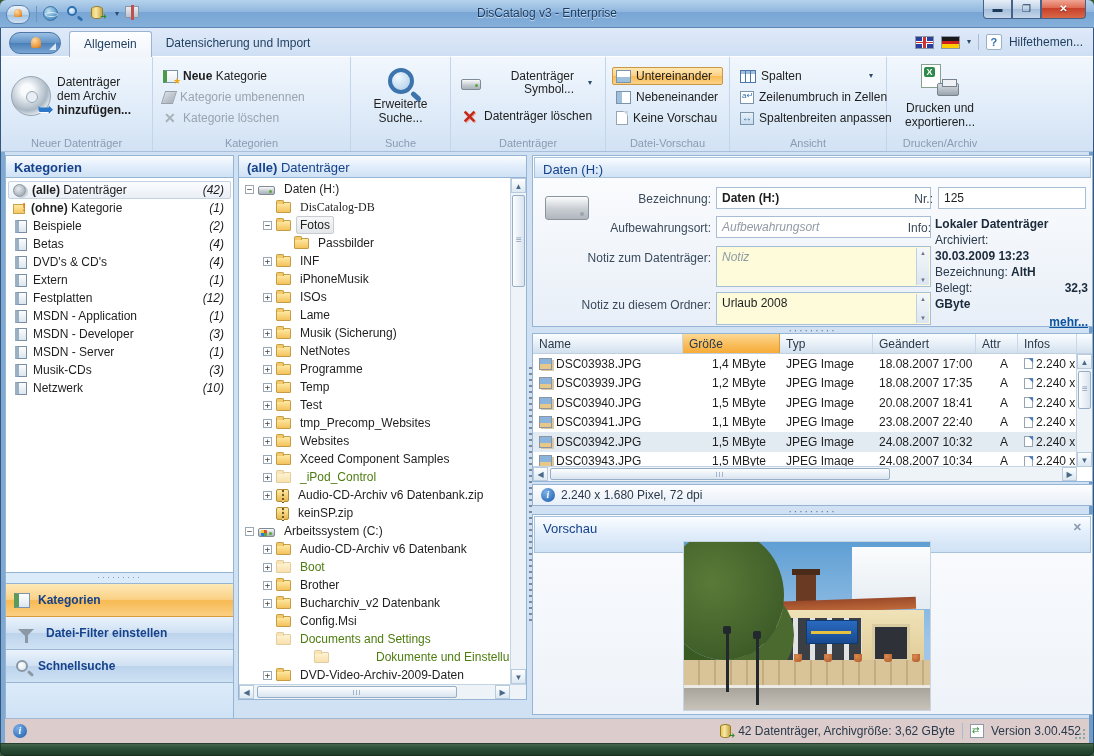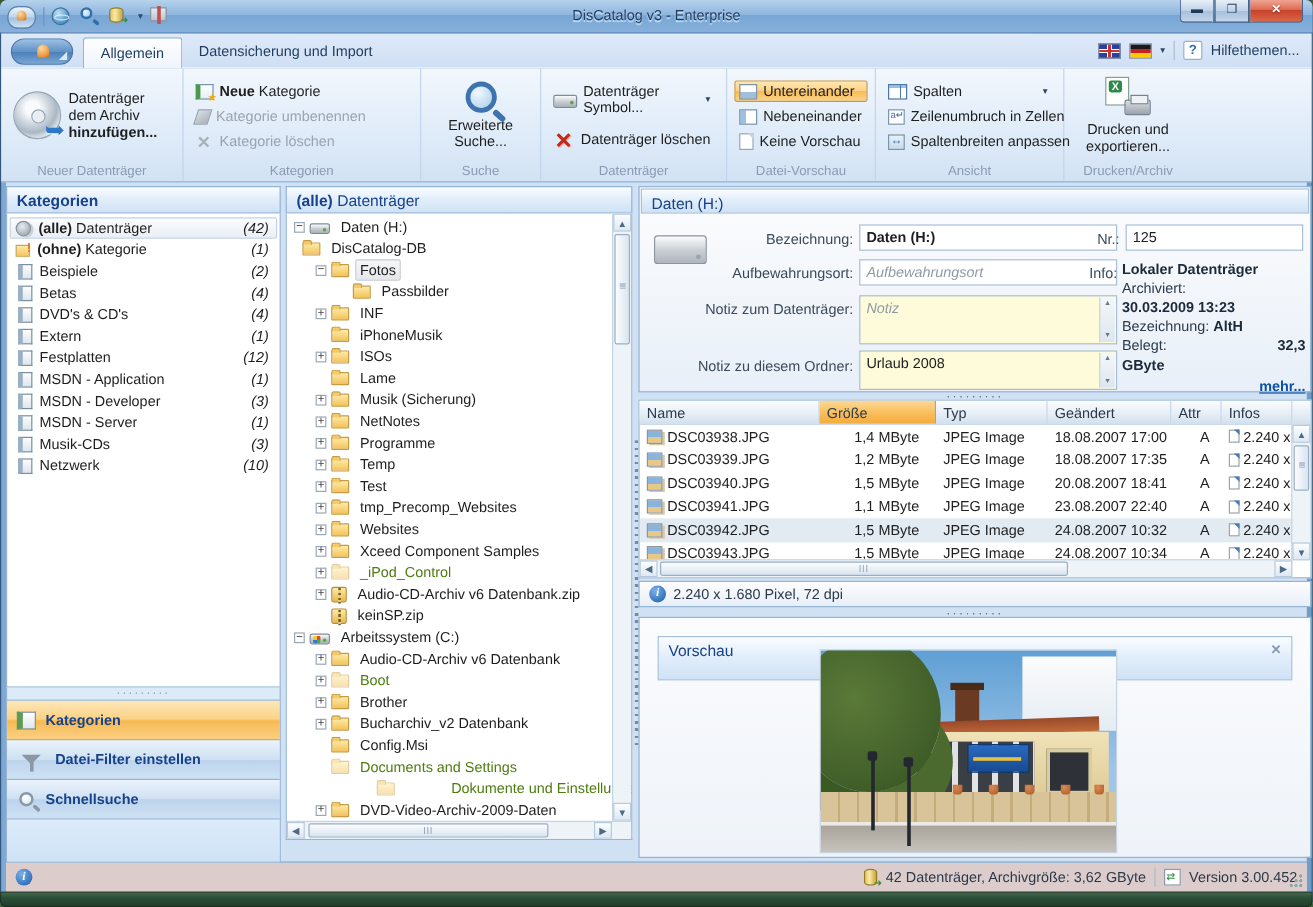--- a/index.html
+++ b/index.html
@@ -68,21 +68,21 @@
   .bigbtn .blines { line-height:14px; color:#1e1e1e; }
   .bigbtn.vert { flex-direction:column; justify-content:center; gap:3px; text-align:center; }
   .cd-i { width:40px; height:40px; border-radius:50%; position:relative;
     background:radial-gradient(circle at 40% 35%, #f8fafc 18%, #cdd6de 40%, #aab8c4 60%, #dfe7ee 75%, #b8c4d0); border:1px solid #98a6b4; }
   .cd-i:before { content:''; position:absolute; left:14px; top:14px; width:10px; height:10px; border-radius:50%; background:#e8eef4; border:1px solid #9aa8b6; }
   .cd-i:after { content:'➥'; position:absolute; right:-4px; bottom:-6px; font-size:20px; color:#2e78c8; text-shadow:0 1px 0 #fff; }
   .mag-big { width:26px; height:26px; border:4px solid #3d74ad; border-radius:50%;
     background:radial-gradient(circle at 35% 30%,#f0f8ff,#a8cce8); position:relative; }
   .mag-big:after { content:''; position:absolute; left:18px; top:22px; width:12px; height:5px; background:#3d74ad; border-radius:3px; transform:rotate(42deg); }
   .smallrows { display:flex; flex-direction:column; justify-content:center; height:72px; gap:3px; }
-  .rbtn { display:flex; align-items:center; gap:5px; padding:1px 6px 1px 3px; border-radius:2px; border:1px solid transparent; white-space:nowrap; }
+  .rbtn { display:flex; align-items:center; gap:5px; padding:1px 6px 1px 3px; border-radius:2px; border:1px solid transparent; white-space:nowrap;text-align:right; }
   .rbtn.disabled { color:#9aa4b0; }
   .rbtn.selected { background:linear-gradient(#ffe8b0,#fcd084 50%,#f8bc55 51%,#fbd389); border-color:#c89848; }
   .ric { width:15px; height:13px; position:relative; flex:0 0 auto; }
   .newcat-i { background:linear-gradient(#fff,#e8eef4); border:1px solid #7a94ae; border-left:4px solid #4a9a4a; }
   .newcat-i:after { content:'★'; position:absolute; right:-4px; bottom:-4px; font-size:9px; color:#f0a810; }
   .rename-i { background:linear-gradient(135deg,#d8dde2,#aab2ba); border:1px solid #98a2ac; transform:skewX(-18deg); width:12px; }
   .grayx-i:after, .redx-i:after { content:'✕'; position:absolute; left:1px; top:-2px; font-size:14px; font-weight:bold; color:#a8b0b8; }
   .redx-i { width:18px; height:16px; }
   .redx-i:after { font-size:18px; color:#c42818; text-shadow:1px 1px 1px #e8a090; }
   .drive-sm { width:20px; height:11px; border:1px solid #7e8a94; border-radius:2px;
@@ -214,21 +214,21 @@
   .jpg-i { width:13px; height:12px; border:1px solid #8a96a2; background:linear-gradient(180deg,#8ab4dc 55%,#e8c888 55%); position:relative; flex:0 0 auto; box-shadow:2px 2px 0 #d8c8a8; }
   .pg-i { width:9px; height:11px; border:1px solid #98a4b0; background:#fff; position:relative; flex:0 0 auto; }
   .pg-i:after { content:'◥'; position:absolute; right:-1px; top:-3px; font-size:6px; color:#4a7ab8; }
   .tvscroll { position:absolute; right:0; top:20px; width:16px; height:113px; background:#eef3f8; border-left:1px solid #c4d4e4; }
   .thscroll { position:absolute; left:0; bottom:0; width:544px; height:15px; }
   .fileinfobar { position:absolute; left:527px; top:332px; width:561px; height:22px; background:linear-gradient(#fdfdfe,#e8eff8); border:1px solid #96b4d4; padding:3px 8px; display:flex; align-items:center; gap:6px; color:#2a3a4a; }
   .info-i { width:14px; height:14px; border-radius:50%; background:radial-gradient(circle at 35% 30%,#7ab0e8,#1a5aaa); color:#fff; font-weight:bold; font-style:italic; font-family:"Liberation Serif",serif; font-size:10px; text-align:center; line-height:14px; flex:0 0 auto; }
 
   
   .previewbox { position:absolute; left:527px; top:362px; width:561px; height:201px; background:linear-gradient(#fbfcfe,#eef3f9); border:1px solid #96b4d4; }
-  .previewbox .panel-header { margin:15px; border:1px solid #a8c2dc; height:37px; display:flex; }
+  .previewbox .panel-header { margin:1px; border:1px solid #a8c2dc; height:37px; display:flex; }
   .pv-close { margin-left:auto; color:#8a9ab0; font-size:11px; font-weight:bold; }
   .photo { position:absolute; left:150px; top:26px; width:248px; height:170px; overflow:hidden; background:linear-gradient(#5f9fd4,#9fc6e8 60%); border:1px solid #c8d4e0; }
   .ph-white { position:absolute; right:0; top:5px; width:78px; height:62px; background:linear-gradient(#fbfcfd,#e4ecf2); border-radius:0 0 0 6px; }
   .ph-roof { position:absolute; left:52px; top:58px; width:180px; height:12px; background:linear-gradient(#9a4a2a,#c06a3a); transform:rotate(-2deg); }
   .ph-wall { position:absolute; left:55px; top:68px; width:185px; height:52px; background:linear-gradient(#f0e2b8,#e0cc98); }
   .ph-chim { position:absolute; left:112px; top:32px; width:20px; height:28px; background:#6a3a22; }
   .ph-chim:before { content:''; position:absolute; left:-4px; top:-5px; width:28px; height:6px; background:#4a2a18; }
   .ph-veranda { position:absolute; left:58px; top:76px; width:120px; height:44px; background:#3a3f46;
     background-image:repeating-linear-gradient(90deg, rgba(255,255,255,.85) 0 5px, rgba(255,255,255,0) 5px 17px); }
   .ph-sign { position:absolute; left:122px; top:78px; width:52px; height:24px; background:linear-gradient(#2a6ac0,#184a90); border:1px solid #0e3a70; }
@@ -488,21 +488,21 @@
 
     <div class="treepanel">
       <div class="panel-header"><b>(alle)</b><span> Datenträger</span></div>
       <div class="treebody">
         <div class="treerows">
             <div class="trow" style="padding-left: 6px;">
               <span class="texp">−</span>
               <span class="ticon hdd-i"></span>
               <span class="tlabel">Daten (H:)</span>
             </div>
-            <div class="trow" style="">
+            <div class="trow" style="padding-left: 24px; font-family: Liberation Serif, serif;">
               <span class="texp none"></span>
               <span class="ticon folder-i"></span>
               <span class="tlabel">DisCatalog-DB</span>
             </div>
             <div class="trow selected" style="padding-left: 24px;">
               <span class="texp">−</span>
               <span class="ticon folder-i"></span>
               <span class="tlabel">Fotos</span>
             </div>
             <div class="trow" style="padding-left: 42px;">

